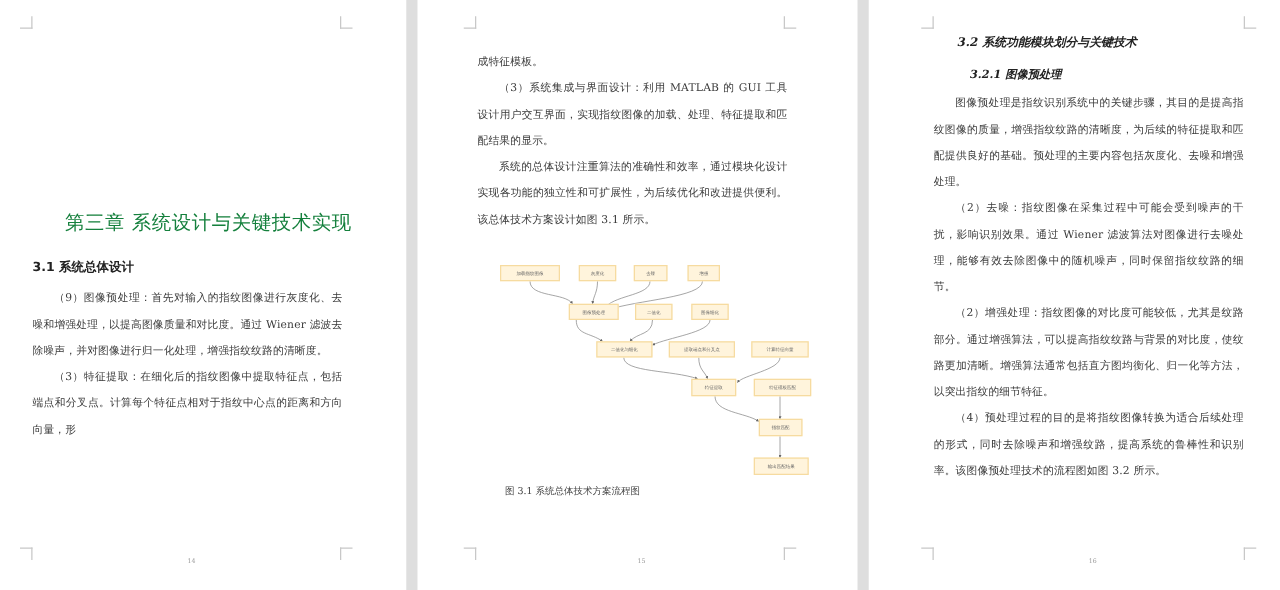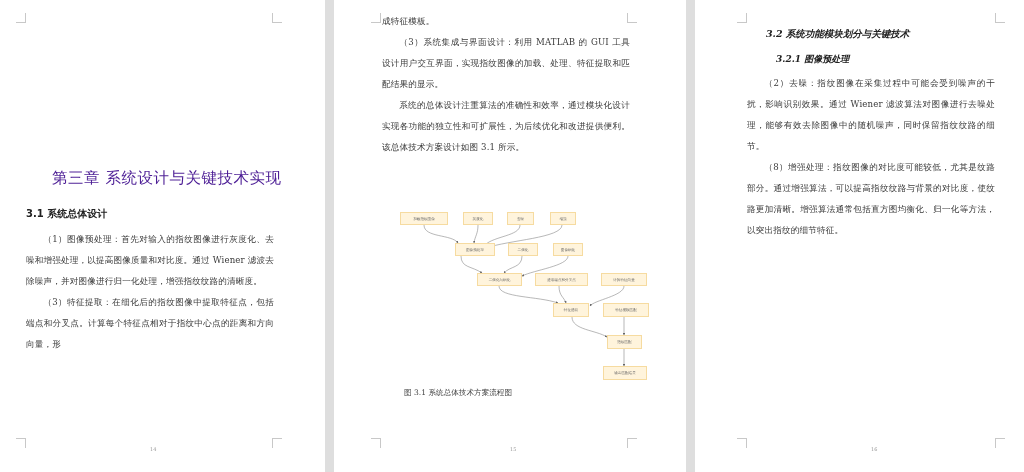--- a/index.html
+++ b/index.html
@@ -9,21 +9,21 @@
   .gap { position: absolute; top: 0; height: 472px; background: #dedede; }
   .corner { position: absolute; width: 10px; height: 10px; border-color: #c8c8c8; border-style: solid; border-width: 0; }
   .c-tl { border-right-width: 1px; border-bottom-width: 1px; }
   .c-tr { border-left-width: 1px; border-bottom-width: 1px; }
   .c-bl { border-right-width: 1px; border-top-width: 1px; }
   .c-br { border-left-width: 1px; border-top-width: 1px; }
   .text { position: absolute; font-size: 8.6px; line-height: 21px; color: #3a3a3a; letter-spacing: 0.15px; text-align: justify; }
   .text p { margin: 0; }
   .indent { text-indent: 2em; }
   .pagenum { position: absolute; font-size: 5px; color: #999; }
-  .chapter { position: absolute; font-size: 15.5px; color: #4c1d95; letter-spacing: 0.5px; font-family: "DejaVu Serif", serif; }
+  .chapter { position: absolute; font-size: 15.5px; color: #15803d; letter-spacing: 0.5px; font-family: "DejaVu Serif", serif; }
   .h2 { position: absolute; font-size: 10px; font-weight: bold; color: #222; font-family: "DejaVu Sans", sans-serif; }
   .h2-serif { position: absolute; font-weight: bold; color: #222; font-family: "DejaVu Serif", serif; font-style: italic; }
   .fc-box { position: absolute; background: #fff4dc; border: 1px solid #f6dba0; font-size: 3.6px; color: #666; display: flex; align-items: center; justify-content: center; font-family: "DejaVu Sans", sans-serif; white-space: nowrap; }
   .caption { position: absolute; font-size: 7.6px; color: #444; }
   svg.flow { position: absolute; left: 0; top: 0; }
 </style>
 </head>
 <body>
 
 <div class="gap" style="left:325px;width:9px;"></div>
@@ -33,34 +33,34 @@
   <div class="corner c-tl" style="left:16px;top:13px;"></div>
   <div class="corner c-tr" style="left:272px;top:13px;"></div>
   <div class="corner c-bl" style="left:16px;top:438px;"></div>
   <div class="corner c-br" style="left:272px;top:438px;"></div>
 
 
   <div class="chapter" style="left:52px;top:168px;">第三章  系统设计与关键技术实现</div>
   <div class="h2" style="left:26px;top:207px;">3.1  系统总体设计</div>
 
   <div class="text" style="left:26px;top:229px;width:248px;">
-    <p class="indent">（1）图像预处理：首先对输入的指纹图像进行灰度化、去噪和增强处理，以提高图像质量和对比度。通过 Wiener 滤波去除噪声，并对图像进行归一化处理，增强指纹纹路的清晰度。</p>
+    <p class="indent">（9）图像预处理：首先对输入的指纹图像进行灰度化、去噪和增强处理，以提高图像质量和对比度。通过 Wiener 滤波去除噪声，并对图像进行归一化处理，增强指纹纹路的清晰度。</p>
     <p class="indent">（3）特征提取：在细化后的指纹图像中提取特征点，包括端点和分叉点。计算每个特征点相对于指纹中心点的距离和方向向量，形</p>
   </div>
 
   <div class="pagenum" style="left:150px;top:446px;">14</div>
 </div>
 
 <div class="page" style="left:334px;width:352px;">
   <div class="corner c-tl" style="left:37px;top:13px;"></div>
   <div class="corner c-tr" style="left:293px;top:13px;"></div>
   <div class="corner c-bl" style="left:37px;top:438px;"></div>
   <div class="corner c-br" style="left:293px;top:438px;"></div>
 
-  <div class="text" style="left:48px;top:11px;width:248px;">
+  <div class="text" style="left:48px;top:40px;width:248px;">
     <p>成特征模板。</p>
     <p class="indent">（3）系统集成与界面设计：利用 MATLAB 的 GUI 工具设计用户交互界面，实现指纹图像的加载、处理、特征提取和匹配结果的显示。</p>
     <p class="indent">系统的总体设计注重算法的准确性和效率，通过模块化设计实现各功能的独立性和可扩展性，为后续优化和改进提供便利。该总体技术方案设计如图 3.1 所示。</p>
   </div>
 
   <div style="position:absolute;left:0;top:0;width:352px;height:472px;">
     <svg class="flow" width="352" height="472">
       <defs>
         <marker id="ah" markerWidth="4" markerHeight="4" refX="3.5" refY="2" orient="auto">
           <path d="M0,0 L4,2 L0,4 z" fill="#666"></path>
@@ -118,18 +118,20 @@
 <div class="page" style="left:695px;width:329px;">
   <div class="corner c-tl" style="left:42px;top:13px;"></div>
   <div class="corner c-tr" style="left:300px;top:13px;"></div>
   <div class="corner c-bl" style="left:42px;top:438px;"></div>
   <div class="corner c-br" style="left:300px;top:438px;"></div>
 
   <div class="h2-serif" style="left:71px;top:28px;font-size:9.5px;">3.2  系统功能模块划分与关键技术</div>
   <div class="h2-serif" style="left:81px;top:53px;font-size:9px;">3.2.1  图像预处理</div>
 
   <div class="text" style="left:52px;top:73px;width:248px;">
+    <p class="indent">图像预处理是指纹识别系统中的关键步骤，其目的是提高指纹图像的质量，增强指纹纹路的清晰度，为后续的特征提取和匹配提供良好的基础。预处理的主要内容包括灰度化、去噪和增强处理。</p>
     <p class="indent">（2）去噪：指纹图像在采集过程中可能会受到噪声的干扰，影响识别效果。通过 Wiener 滤波算法对图像进行去噪处理，能够有效去除图像中的随机噪声，同时保留指纹纹路的细节。</p>
-    <p class="indent">（8）增强处理：指纹图像的对比度可能较低，尤其是纹路部分。通过增强算法，可以提高指纹纹路与背景的对比度，使纹路更加清晰。增强算法通常包括直方图均衡化、归一化等方法，以突出指纹的细节特征。</p>
+    <p class="indent">（2）增强处理：指纹图像的对比度可能较低，尤其是纹路部分。通过增强算法，可以提高指纹纹路与背景的对比度，使纹路更加清晰。增强算法通常包括直方图均衡化、归一化等方法，以突出指纹的细节特征。</p>
+    <p class="indent">（4）预处理过程的目的是将指纹图像转换为适合后续处理的形式，同时去除噪声和增强纹路，提高系统的鲁棒性和识别率。该图像预处理技术的流程图如图 3.2 所示。</p>
   </div>
 
   <div class="pagenum" style="left:176px;top:446px;">16</div>
 </div>
 
 </body></html>

